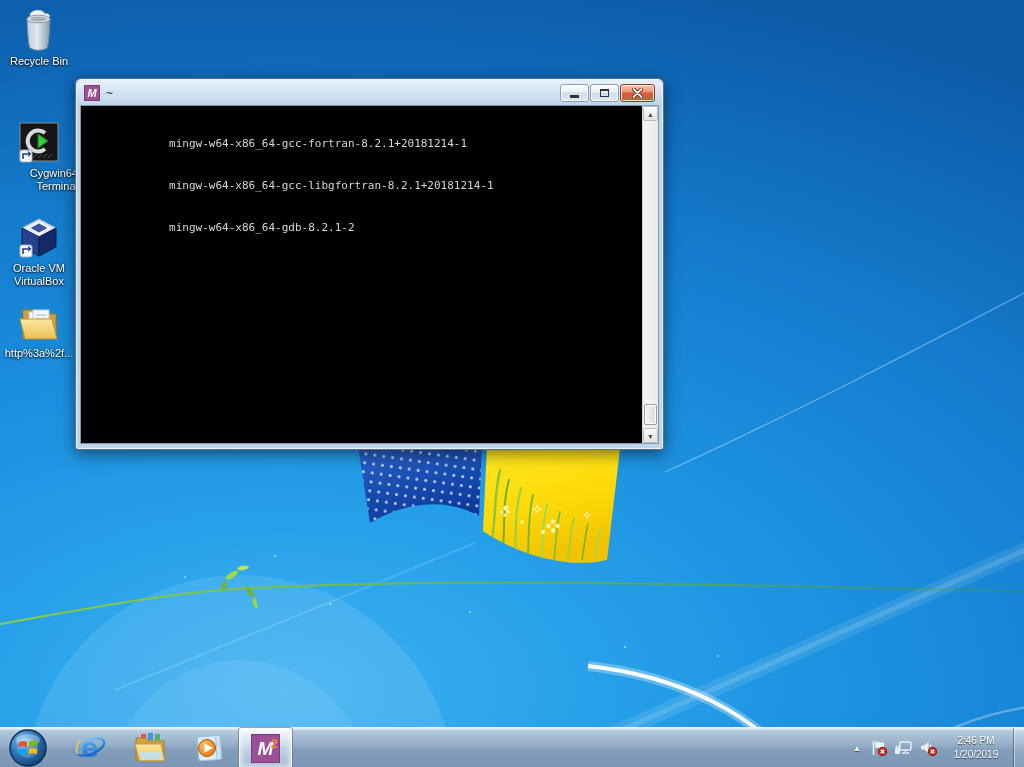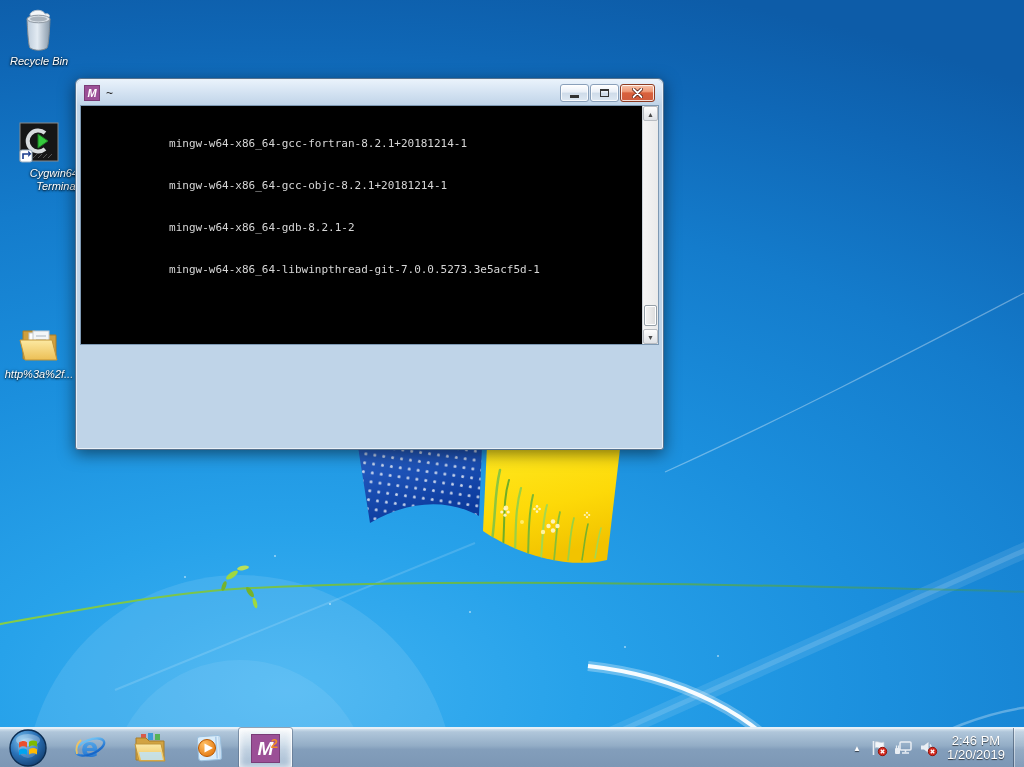--- a/index.html
+++ b/index.html
@@ -4,25 +4,25 @@
 <style>
   * { margin:0; padding:0; box-sizing:border-box; }
   html,body { width:1024px; height:767px; overflow:hidden; font-family:"Liberation Sans",sans-serif; }
 
   .desktop { position:relative; width:1024px; height:767px; overflow:hidden;
     background: radial-gradient(130% 95% at 28% 90%, #3fb2f2 0%, #27a2ea 22%, #1b8fdd 45%, #147ccc 68%, #0f67b6 88%, #0d5ca8 100%);
   }
   .wallpaper { position:absolute; inset:0; z-index:0; }
 
   
-  .dicon { position:absolute; left:0; width:78px; text-align:center; z-index:2; cursor:default;font-style:italic; }
+  .dicon { position:absolute; left:0; width:78px; text-align:center; z-index:2; cursor:default; }
   .dicon svg { display:block; margin:0 auto 1px; }
   .dlabel { font-size:11px; line-height:13px; color:#fff;
     text-shadow:0 1px 2px rgba(0,0,0,.9), 0 0 3px rgba(0,0,0,.6); }
-  #di-recycle { top:6px; } #di-cygwin { top:120px;text-align:right; } #di-vbox { top:213px; } #di-folder { top:321px; }
+  #di-recycle { top:6px; } #di-cygwin { top:120px;text-align:right; } #di-vbox { top:213px; } #di-folder { top:300px; }
 
   
   .window { position:absolute; left:75px; top:78px; width:589px; height:372px; z-index:3;
     background:#bfd4e8; border:1px solid #54718e; border-radius:6px 6px 3px 3px;
     padding:26px 4px 6px;
     box-shadow: inset 0 0 0 1px rgba(255,255,255,.65), 0 4px 16px rgba(0,0,0,.5); }
   .titlebar { position:absolute; top:1px; left:1px; right:1px; height:25px;
     border-radius:5px 5px 0 0; display:flex; align-items:center;
     background:linear-gradient(180deg,#e9f2fb 0%,#d6e4f3 45%,#c0d4e8 100%); }
   .appicon { width:16px; height:16px; margin:0 6px 0 7px; background:#9b4f96; border:1px solid #7a3c77;
@@ -31,21 +31,21 @@
   .winbtns { position:absolute; right:7px; top:4px; display:flex; gap:1px; }
   .wbtn { height:18px; border:1px solid #8aa0ba; border-radius:3px;
     background:linear-gradient(180deg,#ffffff 0%,#e9eff7 45%,#cedbe9 50%,#dfe9f3 100%);
     box-shadow:inset 0 0 0 1px rgba(255,255,255,.8); display:flex; align-items:center; justify-content:center; }
   .wbtn.minb,.wbtn.maxb { width:29px; }
   .wbtn.closeb { width:35px; border-color:#8c3b22;
     background:linear-gradient(180deg,#f7c3ab 0%,#ee9a77 40%,#d9603c 50%,#cf5c3d 100%); }
   .g-min { width:9px; height:3px; background:#333; margin-top:6px; }
   .g-max { width:9px; height:8px; border:1px solid #333; border-top:2px solid #333; background:transparent; }
 
-  .client { display:flex; height:240px; border:1px solid #7democ; border:1px solid #7e99b3; background:#000; }
+  .client { display:flex; height:339px; border:1px solid #7democ; border:1px solid #7e99b3; background:#000; }
   .term { flex:1; background:#000; color:#d6d6d6; font-family:"DejaVu Sans Mono",monospace;
     font-size:11px; line-height:14px; white-space:pre; padding:3px 0 0 2px; overflow:hidden; }
   .tline { height:14px; }
   .sbar { position:relative; width:16px; background:linear-gradient(90deg,#f5f5f5,#eaeaea); border-left:1px solid #cdd4da; }
   .sbtn { position:absolute; left:0; width:15px; height:15px; font-size:7px; line-height:15px; text-align:center; color:#4a4a4a;
     background:linear-gradient(180deg,#fdfdfd,#dfe2e6); border:1px solid #b8bcc1; border-radius:2px; }
   .sbtn.up { top:0; } .sbtn.down { bottom:0; }
   .sthumb { position:absolute; left:1px; width:13px; height:21px; bottom:18px;
     background:linear-gradient(90deg,#f4f4f4,#dcdcdc); border:1px solid #96a0a8; border-radius:2px;
     box-shadow:inset 0 0 0 1px #fff; }
@@ -62,21 +62,21 @@
     border:1px solid rgba(255,255,255,.85); outline:1px solid rgba(90,110,135,.6); border-radius:2px;
     box-shadow:inset 0 0 6px rgba(255,255,255,.9); }
   .msys-sq { width:29px; height:29px; background:#9b4f96; border:1px solid #7a3c77; position:relative;
     color:#fff; font-weight:bold; font-style:italic; text-align:center; }
   .msys-sq .m { font-size:19px; line-height:28px; }
   .msys-sq .two { position:absolute; right:1px; top:1px; color:#f28c28; font-size:13px; font-style:normal; }
 
   .tray { position:absolute; right:0; top:0; height:40px; display:flex; align-items:center; }
   .tray-expand { width:18px; text-align:center; color:#fff; font-size:8px; text-shadow:0 1px 1px rgba(0,0,0,.6); }
   .tray-ic { width:25px; height:40px; display:flex; align-items:center; justify-content:center; }
-  .clock { width:72px; text-align:center; color:#fff; font-size:13px; line-height:14px;
+  .clock { width:72px; text-align:center; color:#fff; font-size:10px; line-height:14px;
     text-shadow:0 1px 1px rgba(0,0,0,.65); padding-right:2px; }
   .showdesk { width:11px; height:40px; border-left:1px solid rgba(40,60,85,.55);
     box-shadow:inset 1px 0 0 rgba(255,255,255,.45);
     background:linear-gradient(180deg,rgba(255,255,255,.25),rgba(160,180,205,.2)); }
 </style>
 </head>
 <body>
 
 <div class="desktop">
 
@@ -213,20 +213,35 @@
       <g>
         <rect x="4" y="30" width="12" height="12" rx="2" fill="#fff" stroke="#9ab0c4"></rect>
         <path d="M7,39 L7,34 L12,34" stroke="#1b3c8c" stroke-width="1.6" fill="none"></path>
         <polygon points="10,31.6 14.4,31.6 14.4,36" fill="#1b3c8c" transform="rotate(45 12.2 33.8)"></polygon>
       </g>
     </svg>
     <div class="dlabel">Cygwin64</div>
     <div class="dlabel">Terminal</div>
   </div>
 
+  <div class="dicon" id="di-vbox">
+    <svg width="46" height="48" viewBox="0 0 46 48">
+      <polygon points="23,6 40,15 23,24 6,15" fill="#dfe7f3" stroke="#9fb0ce"></polygon>
+      <polygon points="23,9.6 32.8,15 23,20.4 13.2,15" fill="#3a55a0" stroke="#ffffff" stroke-width="1.4"></polygon>
+      <polygon points="6,15 23,24 23,43 6,34" fill="#26418e" stroke="#13245c"></polygon>
+      <polygon points="40,15 23,24 23,43 40,34" fill="#152a64" stroke="#0d1c44"></polygon>
+      <g>
+        <rect x="4" y="32" width="12" height="12" rx="2" fill="#fff" stroke="#9ab0c4"></rect>
+        <path d="M7,41 L7,36 L12,36" stroke="#1b3c8c" stroke-width="1.6" fill="none"></path>
+        <polygon points="10,33.6 14.4,33.6 14.4,38" fill="#1b3c8c" transform="rotate(45 12.2 35.8)"></polygon>
+      </g>
+    </svg>
+    <div class="dlabel">Oracle VM</div>
+    <div class="dlabel">VirtualBox</div>
+  </div>
 
   <div class="dicon" id="di-folder">
     <svg width="46" height="46" viewBox="0 0 46 46">
       <defs>
           <linearGradient id="fldG" x1="0" y1="0" x2="0" y2="1">
         <stop offset="0" stop-color="#fce9a2"></stop>
             <stop offset="1" stop-color="#ecbf55"></stop>
       </linearGradient>
         </defs>
       <path d="M7,10 L19,10 L22,14 L40,14 L40,38 L7,38 Z" fill="#cf9f3e" stroke="#a87c28"></path>
@@ -257,23 +272,22 @@
           <svg width="11" height="10" viewBox="0 0 11 10">
             <path d="M1.5,1 L9.5,9 M9.5,1 L1.5,9" stroke="#4a1205" stroke-width="3.4" stroke-linecap="round"></path>
             <path d="M1.5,1 L9.5,9 M9.5,1 L1.5,9" stroke="#ffffff" stroke-width="1.8" stroke-linecap="round"></path>
           </svg>
         </div>
       </div>
     </div>
     <div class="client">
       <div class="term">
         <div class="tline">             mingw-w64-x86_64-gcc-fortran-8.2.1+20181214-1</div>
-        <div class="tline">             mingw-w64-x86_64-gcc-objc-8.2.1+20181214-1</div>
+        <div class="tline">             mingw-w64-x86_64-gcc-libgfortran-8.2.1+20181214-1</div>
         <div class="tline">             mingw-w64-x86_64-gdb-8.2.1-2</div>
-        <div class="tline">             mingw-w64-x86_64-libwinpthread-git-7.0.0.5273.3e5acf5d-1</div>
         
         
         
         
         
         
         
         
         
         

